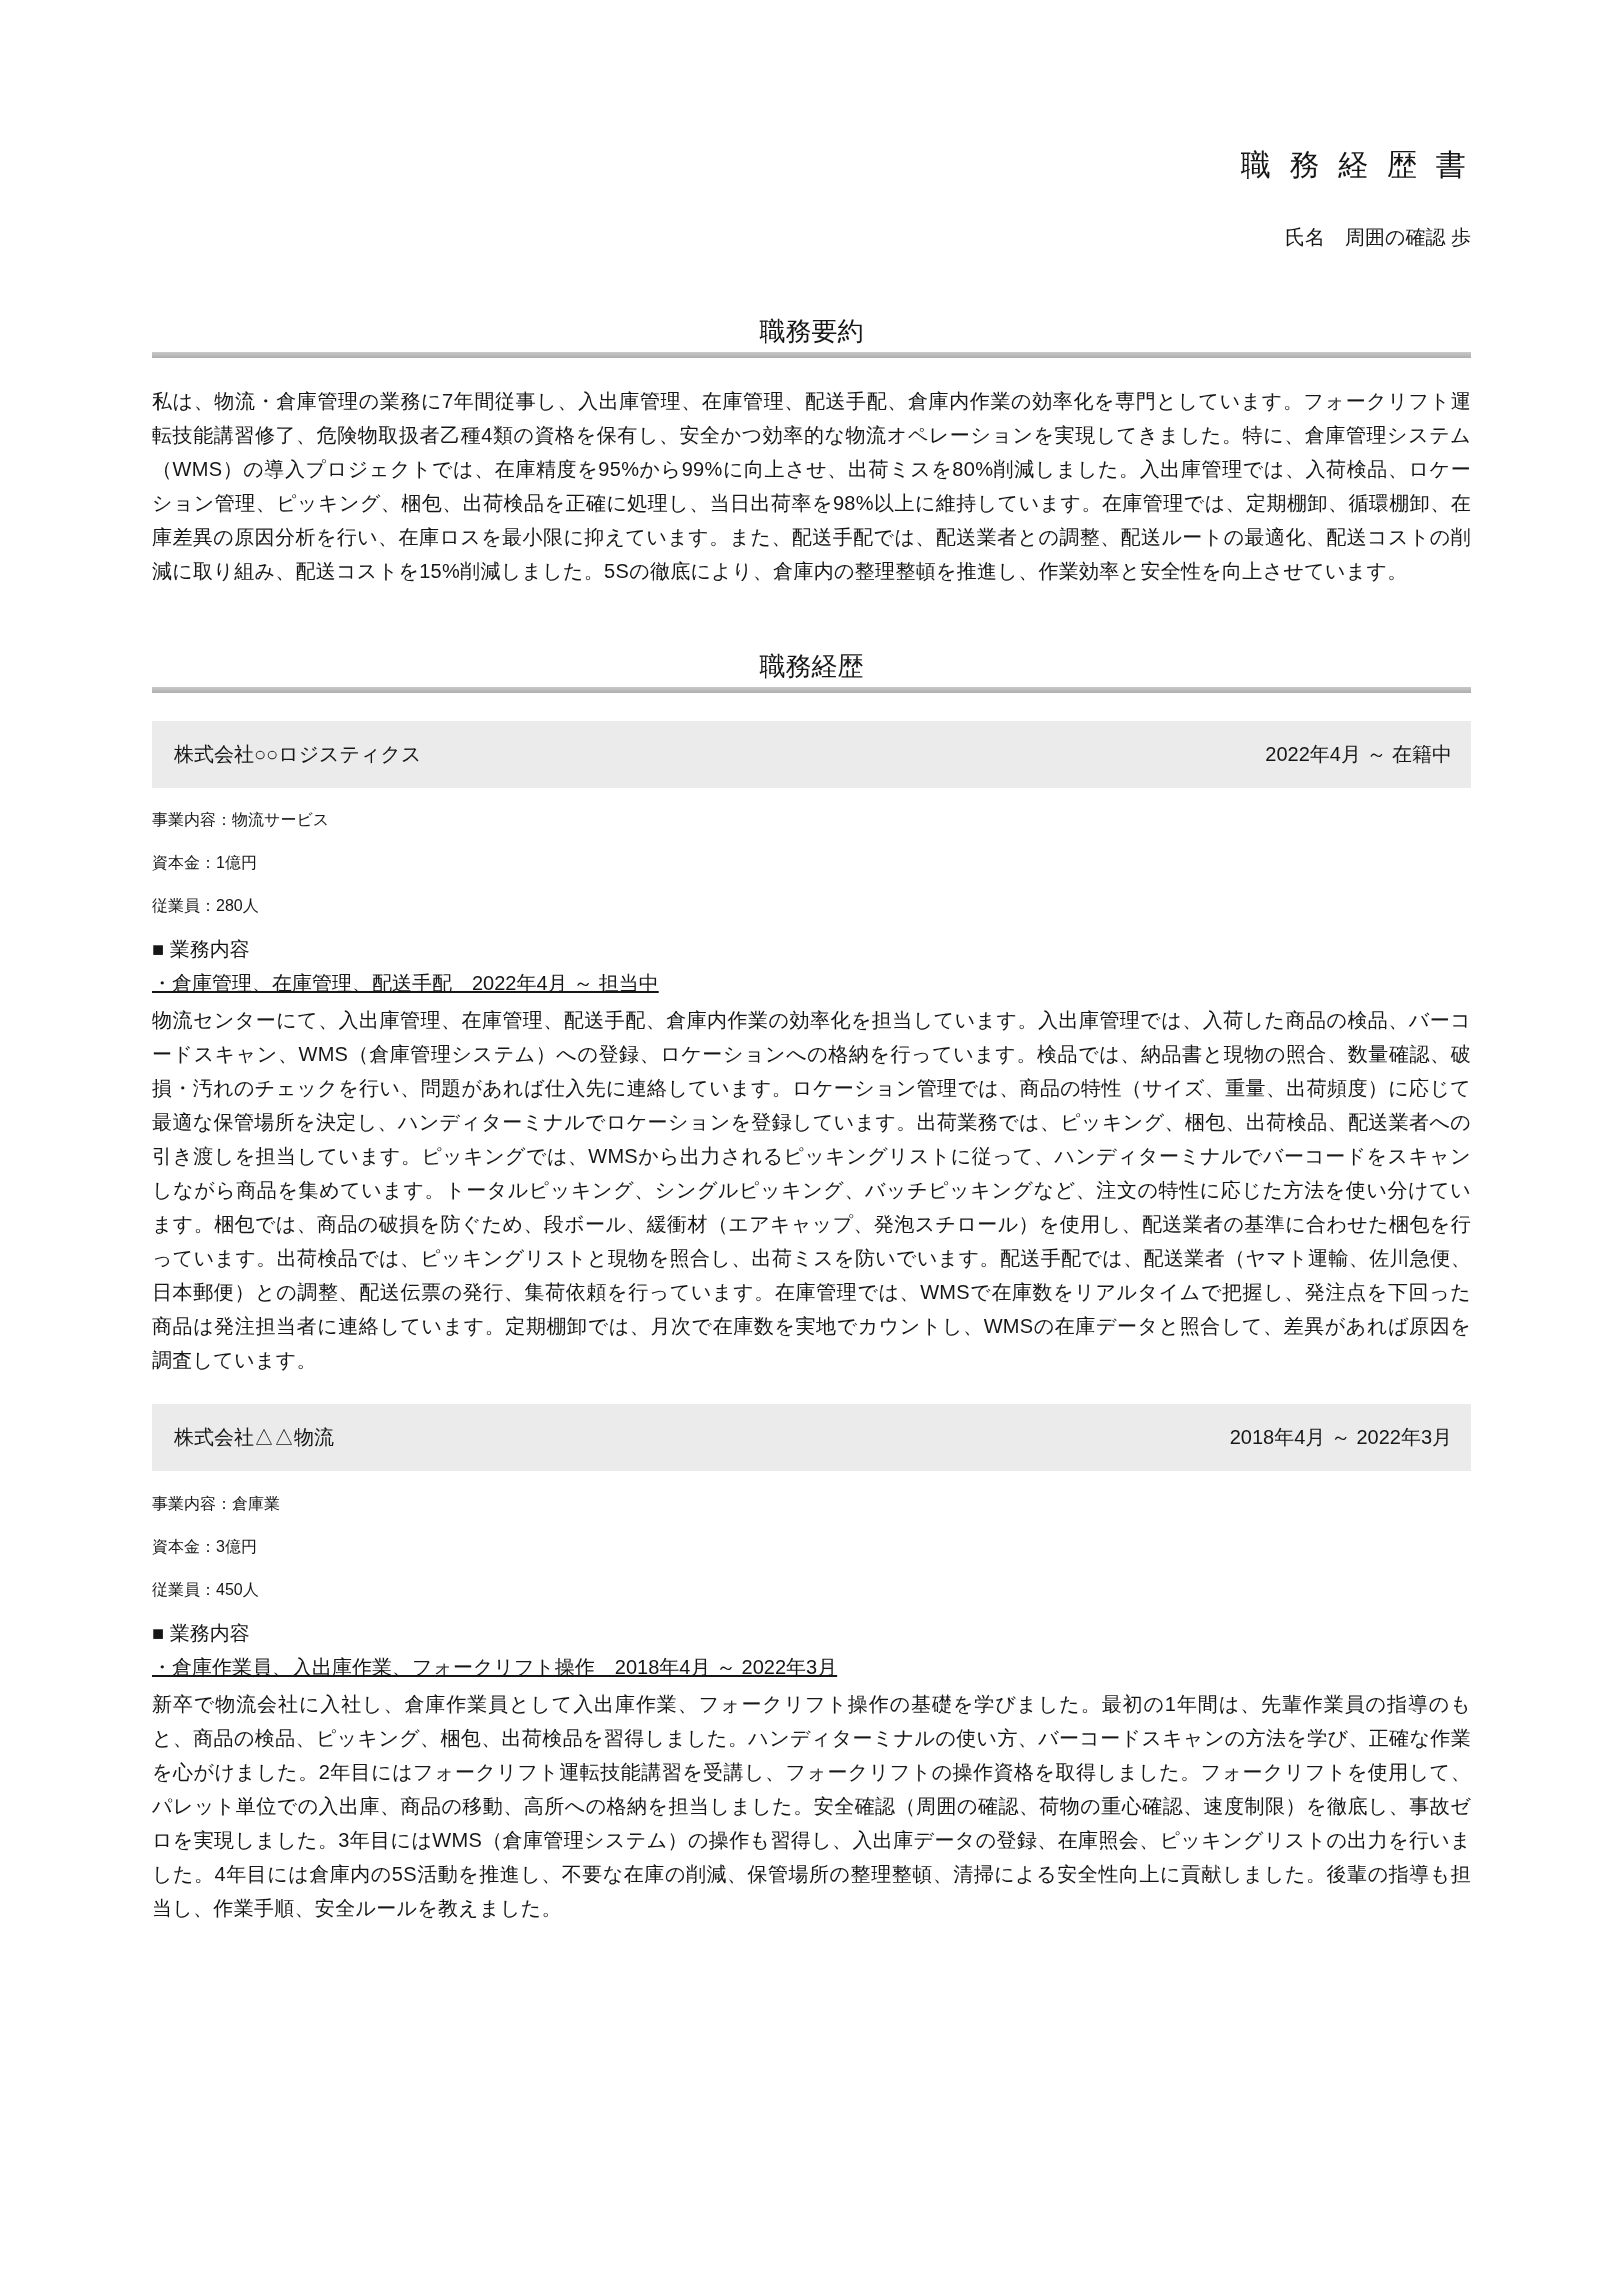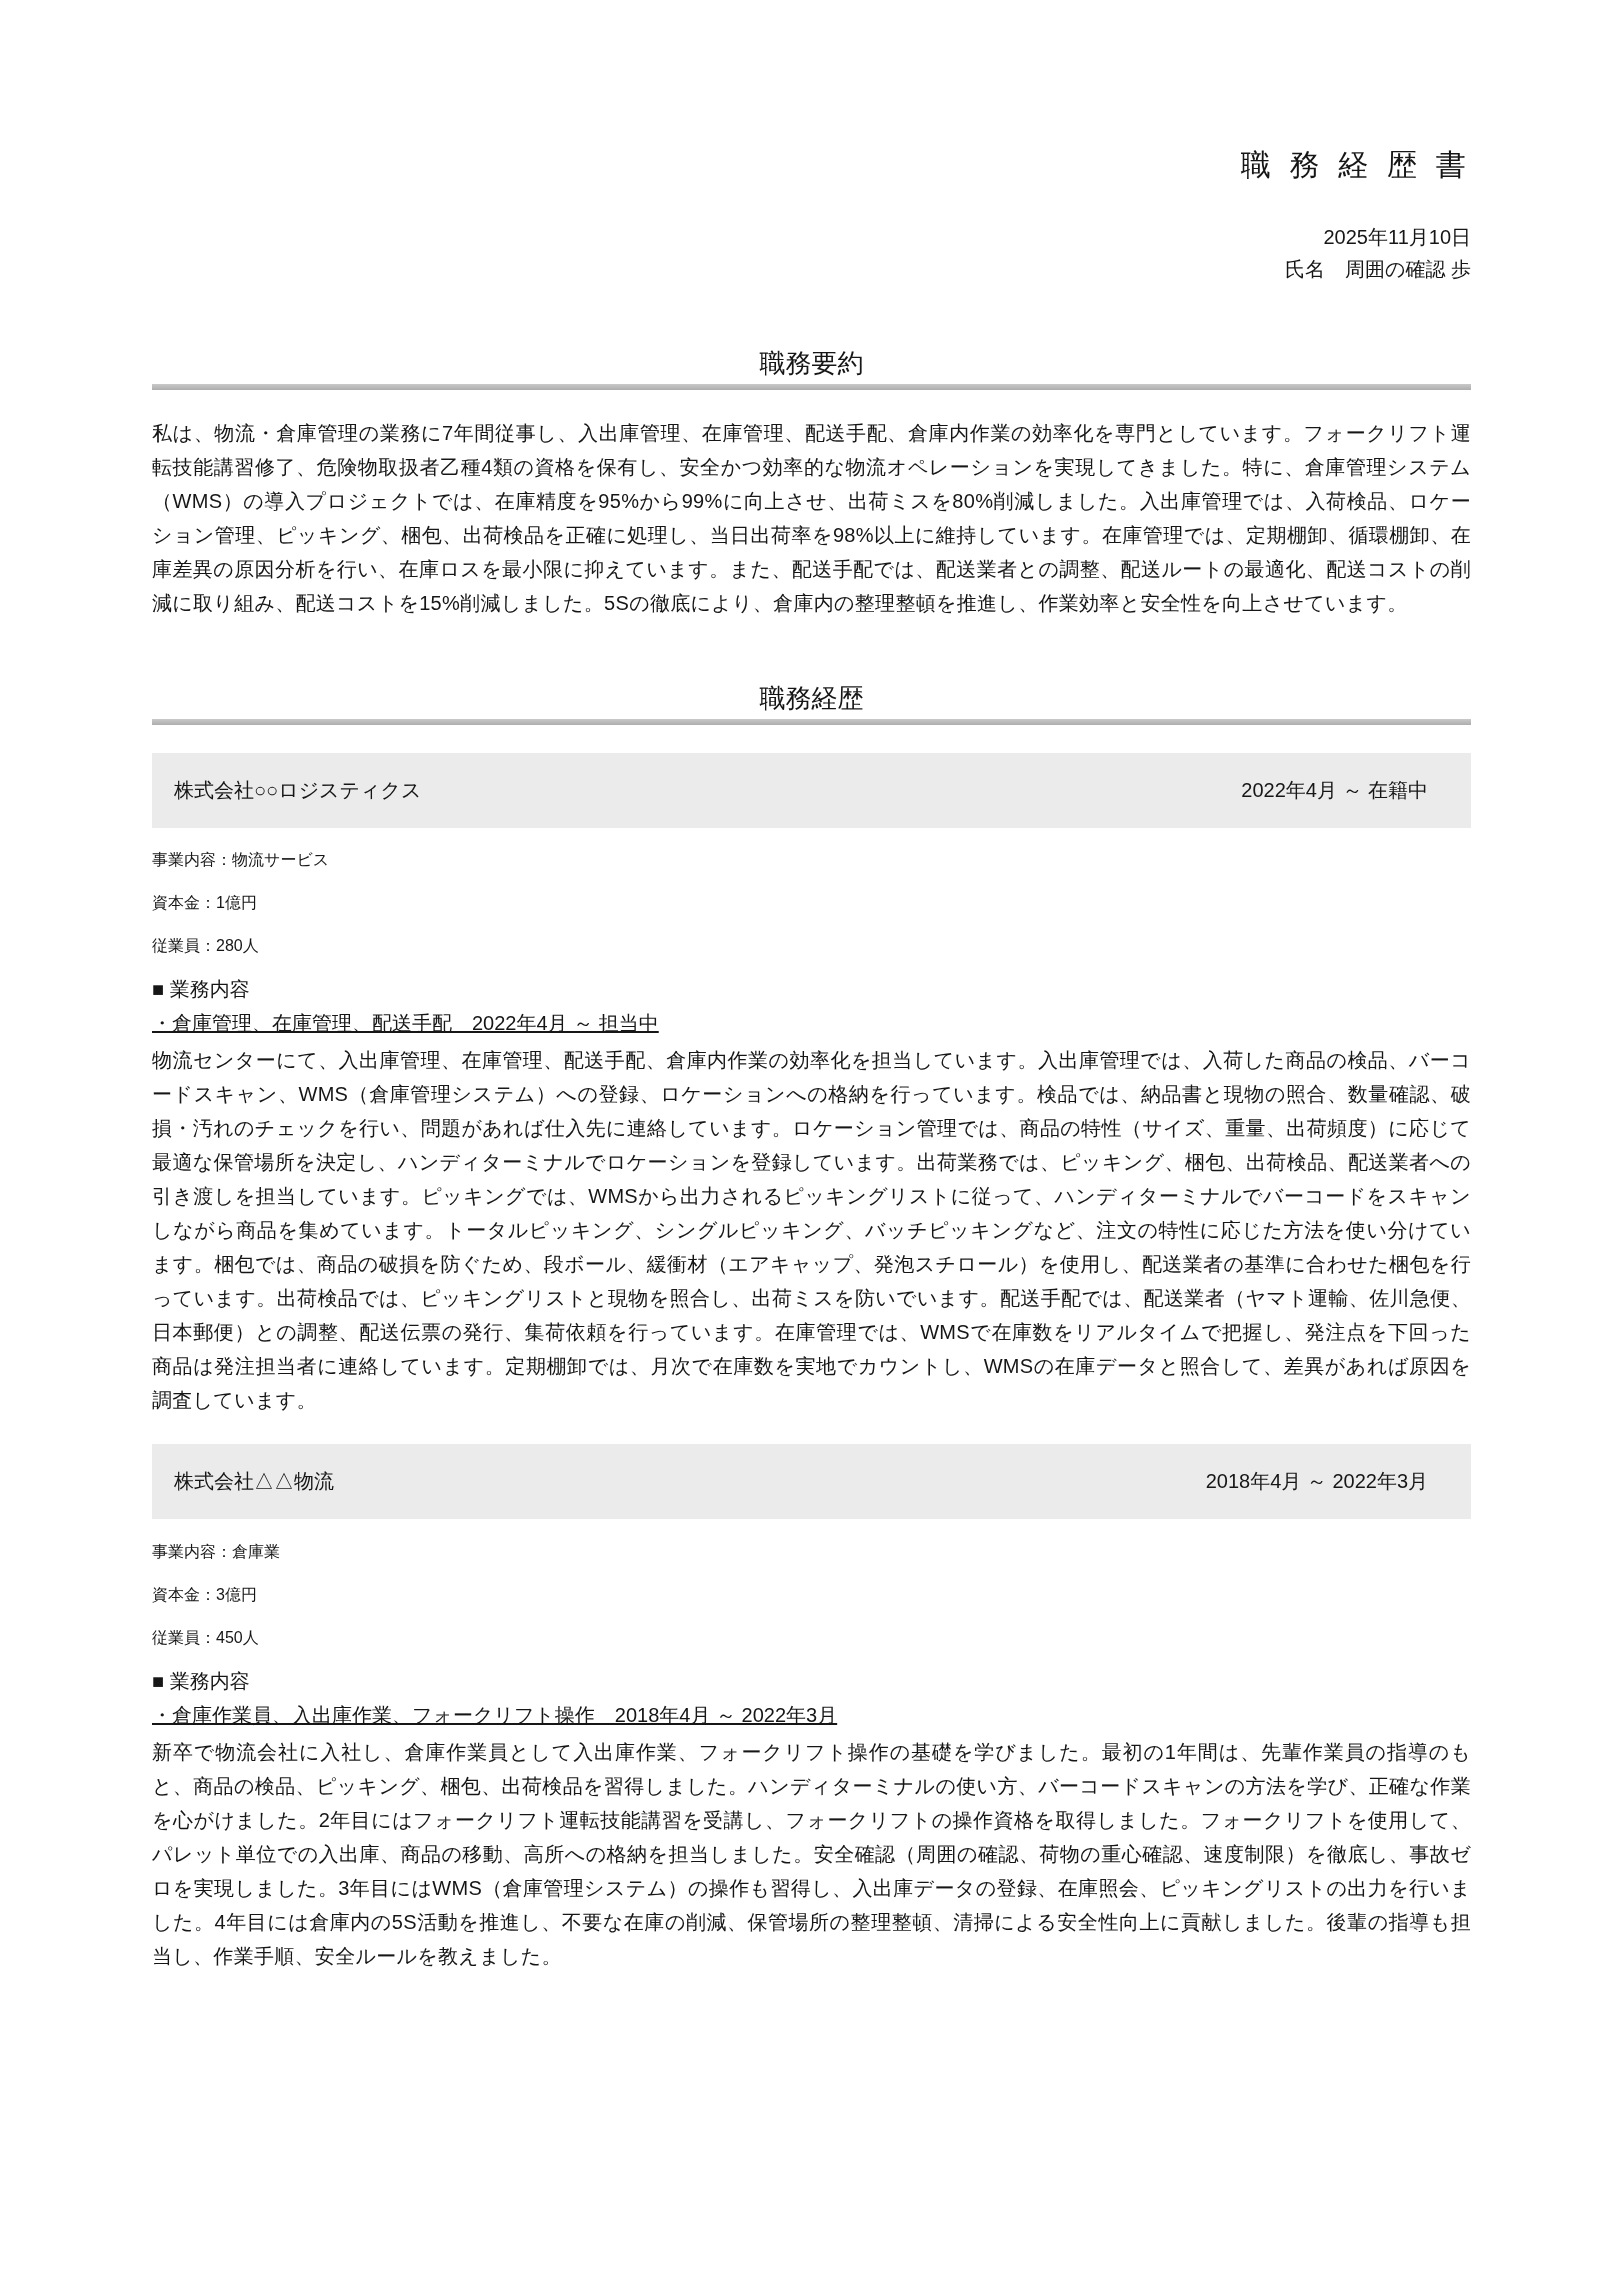--- a/index.html
+++ b/index.html
@@ -47,26 +47,26 @@
   }
   .body-text {
     font-size: 20px;
     line-height: 34px;
     text-align: justify;
     letter-spacing: 0.3px;
   }
   .summary-text { margin-top: 26px; }
   .company-header {
     margin-top: 27.5px;
-    height: 75px;
+    height: 67px;
     background: var(--company-header-bg, #ebebeb);
     display: flex;
     justify-content: space-between;
     align-items: center;
-    padding: 0 43px 0 22px;
+    padding: 0 19px 0 22px;
     font-size: 20px;
   }
   .company-details {
     margin-top: 10.5px;
     font-size: 16px;
     line-height: 43px;
   }
   .duties-heading {
     margin-top: 5.2px;
     font-size: 20px;
@@ -80,21 +80,20 @@
   .company-description { margin-top: 2.6px; }
 </style>
 </head>
 <body>
 
 <div class="page">
 
   <h1 class="doc-title">職 務 経 歴 書</h1>
 
   <div class="meta">
-    <div class="meta-line">2025年11月10日</div>
     <div class="meta-line">氏名　周囲の確認 歩</div>
   </div>
 
   <h2 class="sec-heading">職務要約</h2>
   <div class="sec-rule"></div>
   <p class="body-text summary-text">私は、物流・倉庫管理の業務に7年間従事し、入出庫管理、在庫管理、配送手配、倉庫内作業の効率化を専門としています。フォークリフト運転技能講習修了、危険物取扱者乙種4類の資格を保有し、安全かつ効率的な物流オペレーションを実現してきました。特に、倉庫管理システム（WMS）の導入プロジェクトでは、在庫精度を95%から99%に向上させ、出荷ミスを80%削減しました。入出庫管理では、入荷検品、ロケーション管理、ピッキング、梱包、出荷検品を正確に処理し、当日出荷率を98%以上に維持しています。在庫管理では、定期棚卸、循環棚卸、在庫差異の原因分析を行い、在庫ロスを最小限に抑えています。また、配送手配では、配送業者との調整、配送ルートの最適化、配送コストの削減に取り組み、配送コストを15%削減しました。5Sの徹底により、倉庫内の整理整頓を推進し、作業効率と安全性を向上させています。</p>
 
   <h2 class="sec-heading">職務経歴</h2>
   <div class="sec-rule"></div>
 

